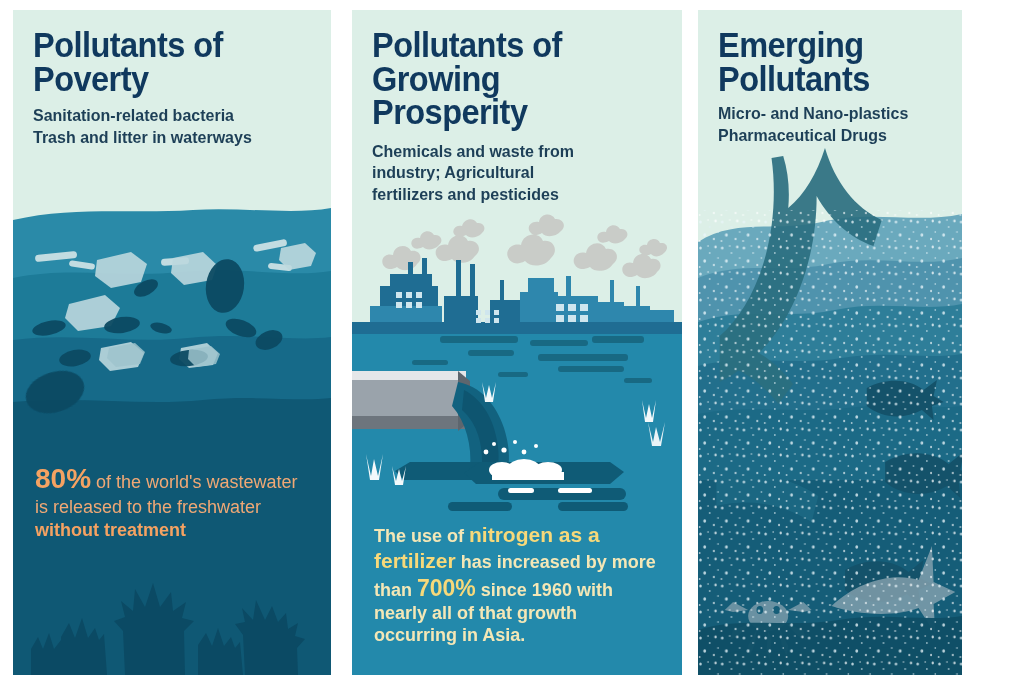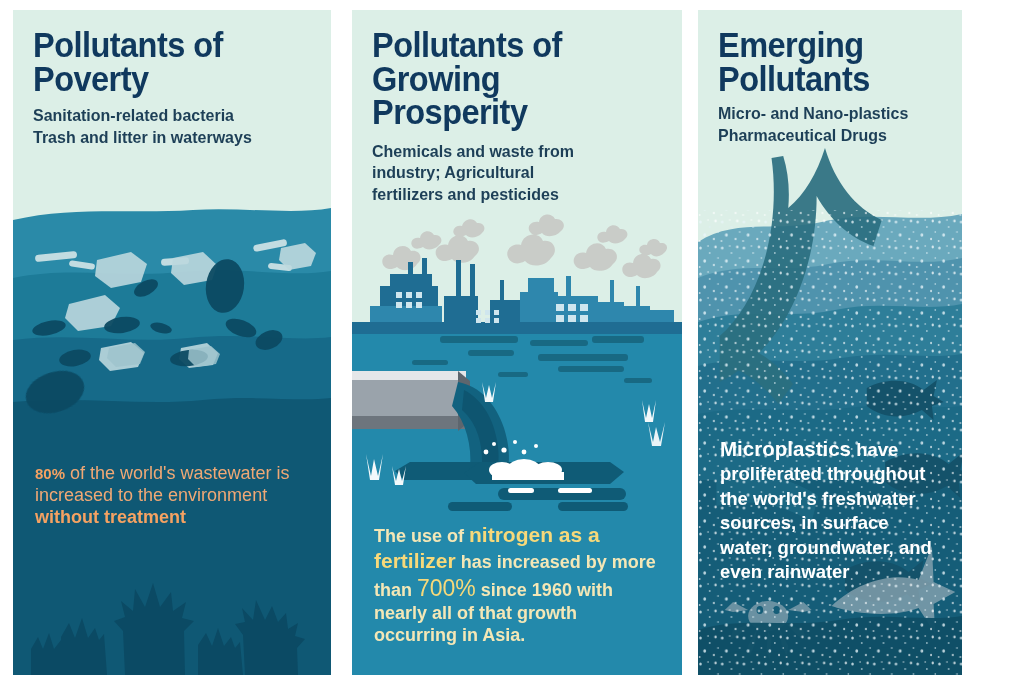--- a/index.html
+++ b/index.html
@@ -57,31 +57,31 @@
     left:22px;right:20px;
     font-weight:bold;
     line-height:1.23;
   }
   #stat-poverty{
     top:452px;
     font-size:18px;
     color:#f0a875;
     font-weight:normal;
   }
-  #stat-poverty .hl{color:#f5a262;font-weight:bold;font-size:15px;}
+  #stat-poverty .hl{color:#f5a262;font-weight:bold;font-size:28px;}
   #stat-poverty .hl2{color:#f5a262;font-weight:bold;font-size:18px;}
 
   #stat-prosperity{
     top:512px;
     font-size:18px;
     color:#f4e7b6;
     font-weight:bold;
   }
   #stat-prosperity .hl{color:#f7d97a;font-weight:bold;font-size:21px;}
-  #stat-prosperity .hl2{color:#f7d97a;font-weight:normal;font-size:23px;}
+  #stat-prosperity .hl2{color:#f7d97a;font-weight:bold;font-size:23px;}
 
   #stat-emerging{
     top:425px;
     font-size:18.5px;
     color:#ffffff;
     font-weight:bold;
     line-height:1.32;
   }
   #stat-emerging .hl{font-weight:bold;font-size:20.5px;color:#ffffff;}
 
@@ -158,21 +158,21 @@
     </div>
 
     <div class="panel-head">
       <h1 class="panel-title">Pollutants of
 Poverty</h1>
       <p class="panel-sub">Sanitation-related bacteria
 Trash and litter in waterways</p>
     </div>
 
     <div class="stat" id="stat-poverty">
-      <span class="hl">80%</span><span> of the world's wastewater is increased to the environment </span><span class="hl2">without treatment</span>
+      <span class="hl">80%</span><span> of the world's wastewater is released to the freshwater </span><span class="hl2">without treatment</span>
     </div>
   </section>
 
   <section class="panel" id="panel-prosperity">
     <div class="art">
       <svg viewBox="0 0 330 665" preserveAspectRatio="none">
         <defs>
             <clipPath id="clipP2">
               <rect x="0" y="0" width="330" height="665"></rect>
             </clipPath>
@@ -382,18 +382,15 @@
       </svg>
     </div>
 
     <div class="panel-head">
       <h1 class="panel-title">Emerging
 Pollutants</h1>
       <p class="panel-sub">Micro- and Nano-plastics
 Pharmaceutical Drugs</p>
     </div>
 
-    <div class="stat" id="stat-emerging">
-      <span class="hl">Microplastics</span><span> have proliferated throughout the world's freshwater sources, in surface water, groundwater, and even rainwater</span>
-    </div>
   </section>
 
 </div>
 
 </body></html>

